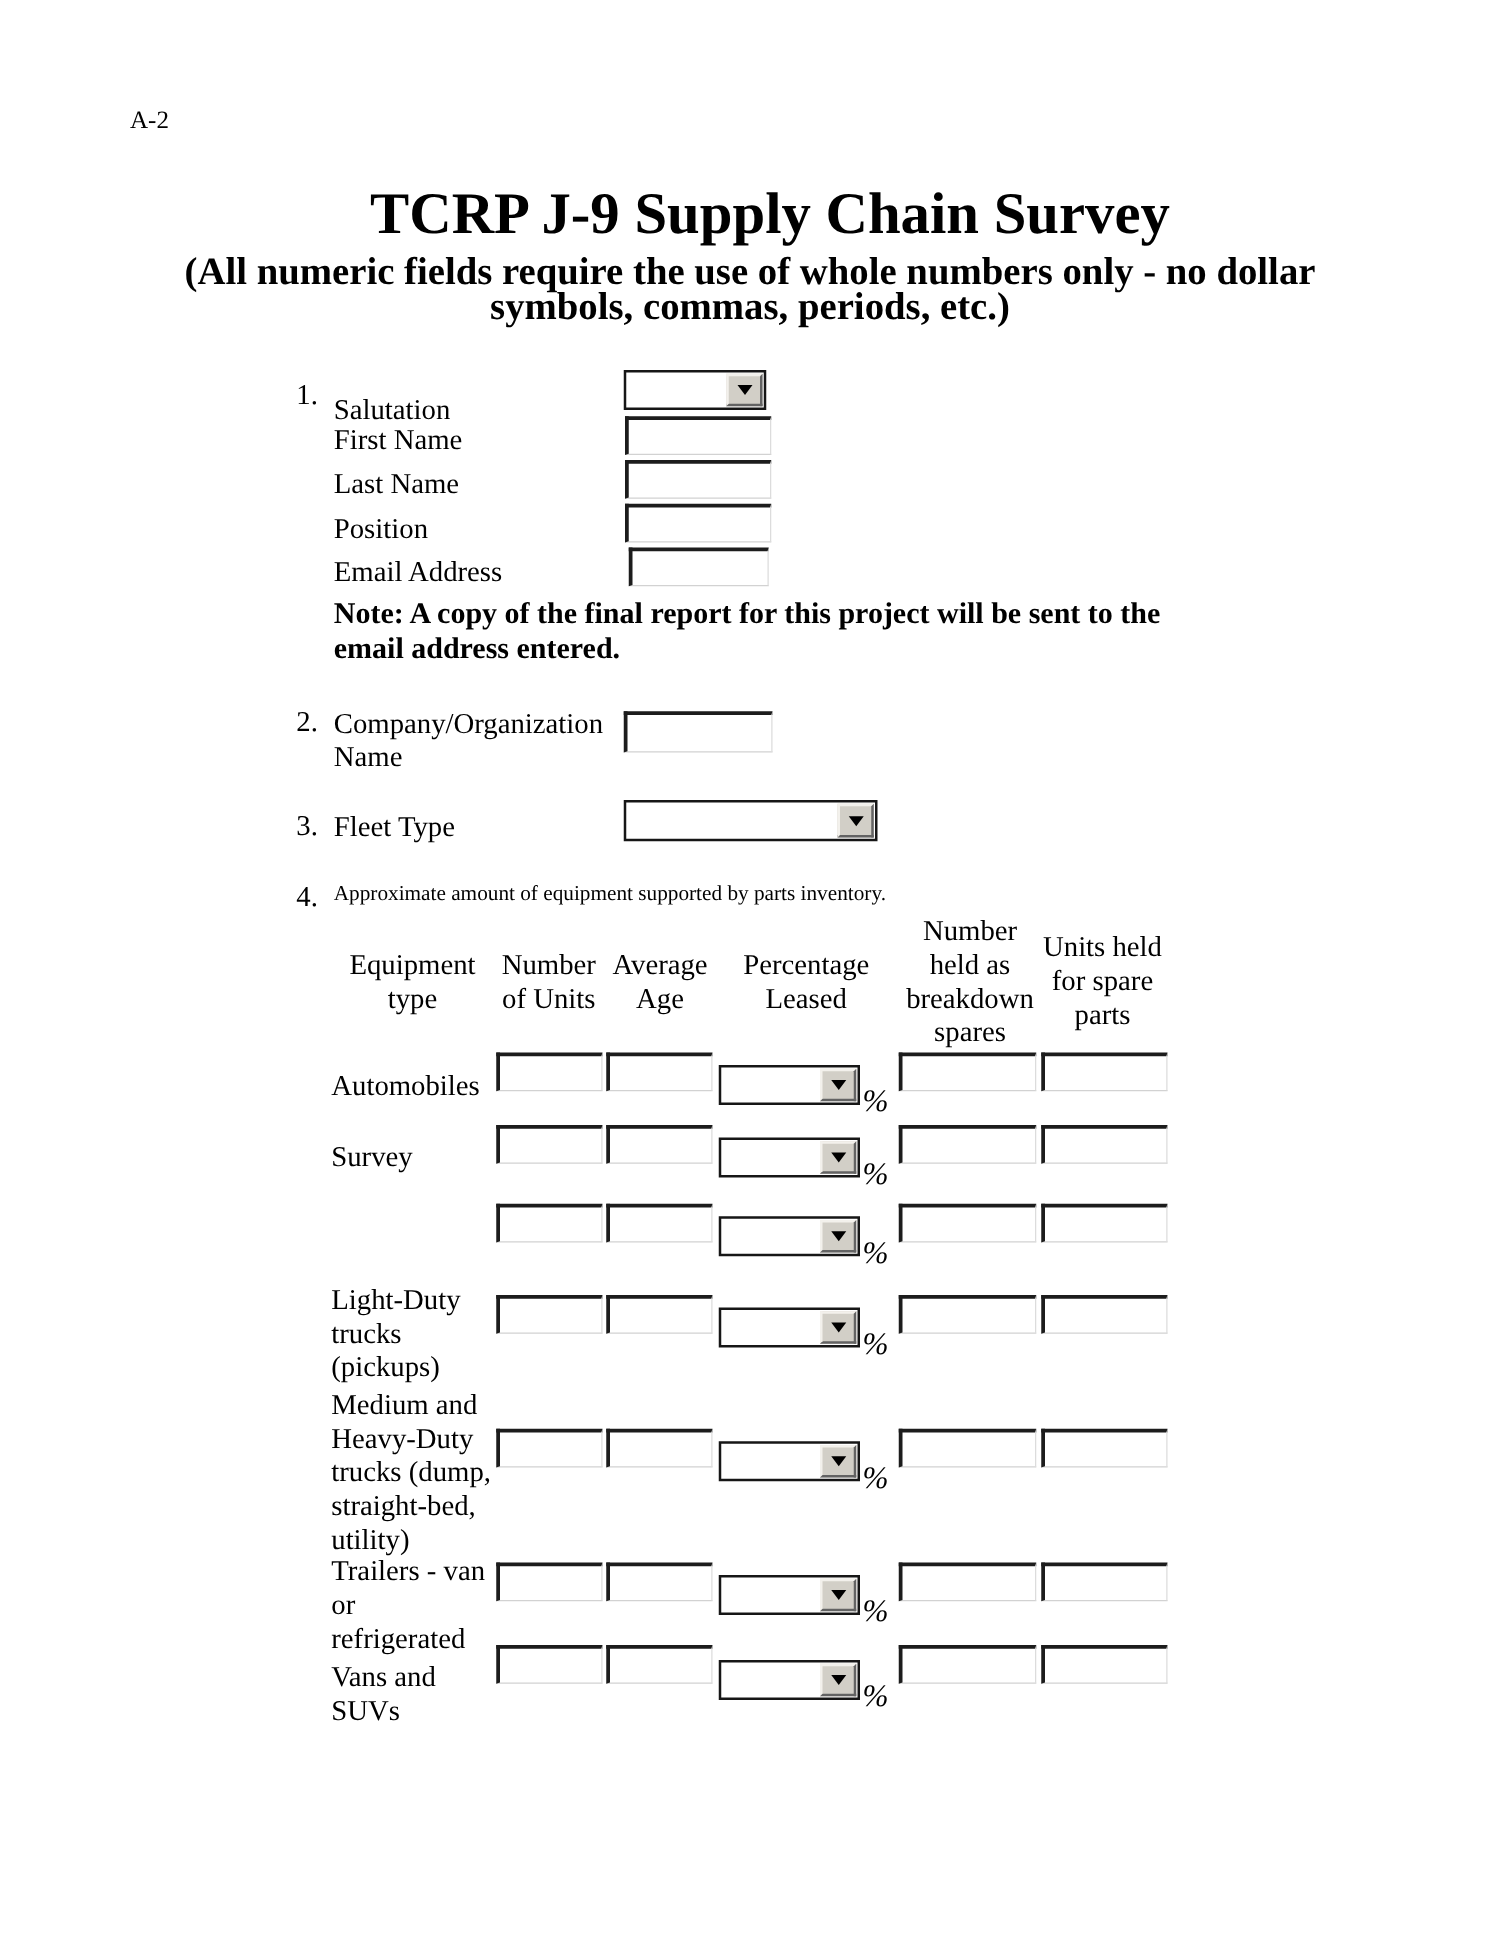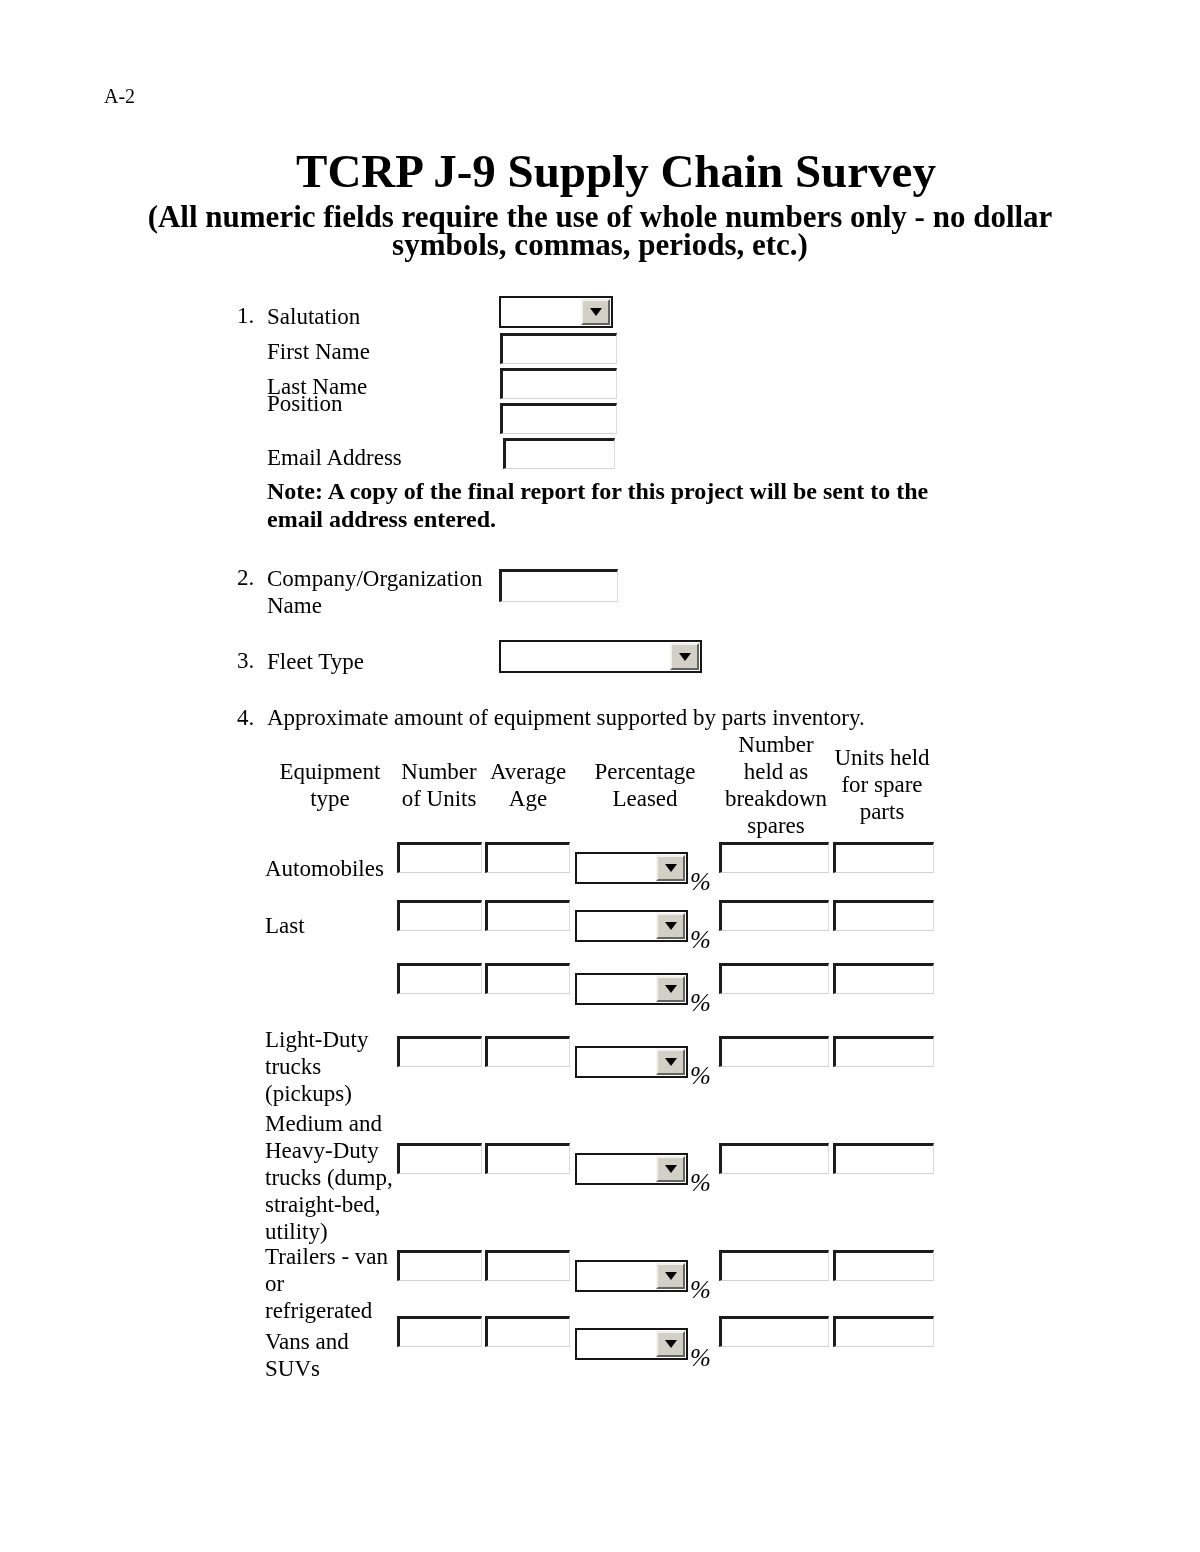--- a/index.html
+++ b/index.html
@@ -10,21 +10,21 @@
   }
   .corner { position:absolute; left:104px; top:85px; font-size:20px; }
   .title  { position:absolute; left:0; top:128px; width:100%; text-align:center;
             font-size:47px; font-weight:bold; margin:16px; }
   .subtitle { position:absolute; left:0; top:203px; width:100%; text-align:center;
               font-size:31px; font-weight:bold; line-height:28px; white-space:pre-line; }
   .qnum   { position:absolute; font-size:23px; }
   .flabel { position:absolute; font-size:23px; line-height:27px; white-space:pre-line; }
   .note   { position:absolute; left:267px; top:477px; width:690px;
             font-size:24px; font-weight:bold; line-height:28px; white-space:pre-line; }
-  .intro  { position:absolute; font-size:23px; }
+  .intro  { position:absolute; font-size:17px; }
 
   
   .tinput {
     position:absolute; box-sizing:border-box; height:31px;
     background:#fff; font:20px "Liberation Serif",serif; padding:0 4px;
     border-top:3px solid #1c1c1c; border-left:3px solid #1c1c1c;
     border-right:1px solid #dcdcdc; border-bottom:1px solid #d2d2d2;
     outline:none;
   }
   
@@ -65,24 +65,24 @@
 <body>
 
 <div class="page">
 
   <div class="corner">A-2</div>
   <h1 class="title">TCRP J-9 Supply Chain Survey</h1>
   <div class="subtitle">(All numeric fields require the use of whole numbers only - no dollar
 symbols, commas, periods, etc.)</div>
 
   <div class="qnum" style="left:237px;top:303px">1.</div>
-  <div class="flabel" style="left:267px;top:303px">Salutation</div>
+  <div class="flabel" style="left:267px;top:314px">Salutation</div>
   <div class="flabel" style="left:267px;top:338px">First Name</div>
   <div class="flabel" style="left:267px;top:373px">Last Name</div>
-  <div class="flabel" style="left:267px;top:390px">Position</div>
+  <div class="flabel" style="left:267px;top:409px">Position</div>
   <div class="flabel" style="left:267px;top:444px">Email Address</div>
 
   <div class="select" style="left:499px;top:296px;width:114px" role="combobox">
     <span class="val"></span>
     <span class="btn">
         <span class="tri"></span>
       </span>
   </div>
   <input class="tinput" style="left: 500px; top: 333px; width: 117px;" value="">
   <input class="tinput" style="left: 500px; top: 368px; width: 117px;" value="">
@@ -131,21 +131,21 @@
   <div class="select cSel" style="top:852px" role="combobox">
     <span class="val"></span>
     <span class="btn">
         <span class="tri"></span>
       </span>
   </div>
   <div class="pct" style="top:868px">%</div>
   <input class="tinput cC" style="top: 842px;" value="">
   <input class="tinput cD" style="top: 842px;" value="">
 
-  <div class="rlabel" style="top:912px">Last</div>
+  <div class="rlabel" style="top:912px">Survey</div>
   <input class="tinput cA" style="top: 900px;" value="">
   <input class="tinput cB" style="top: 900px;" value="">
   <div class="select cSel" style="top:910px" role="combobox">
     <span class="val"></span>
     <span class="btn">
         <span class="tri"></span>
       </span>
   </div>
   <div class="pct" style="top:926px">%</div>
   <input class="tinput cC" style="top: 900px;" value="">

